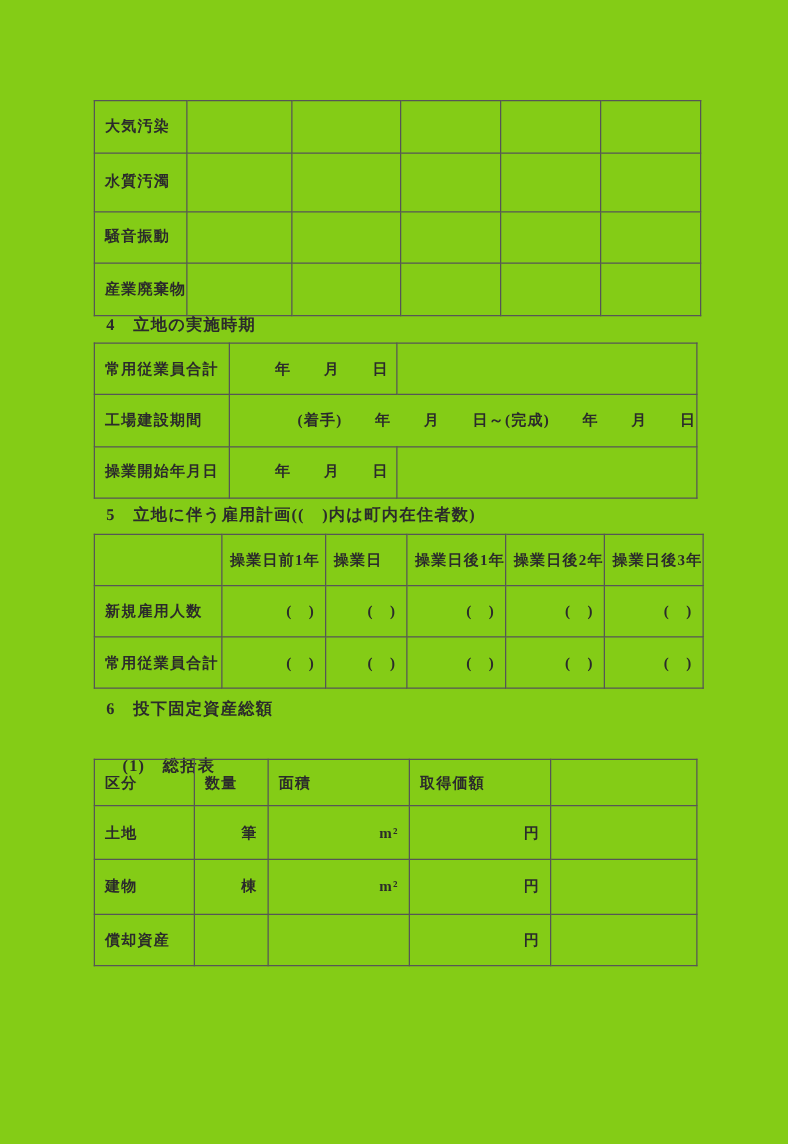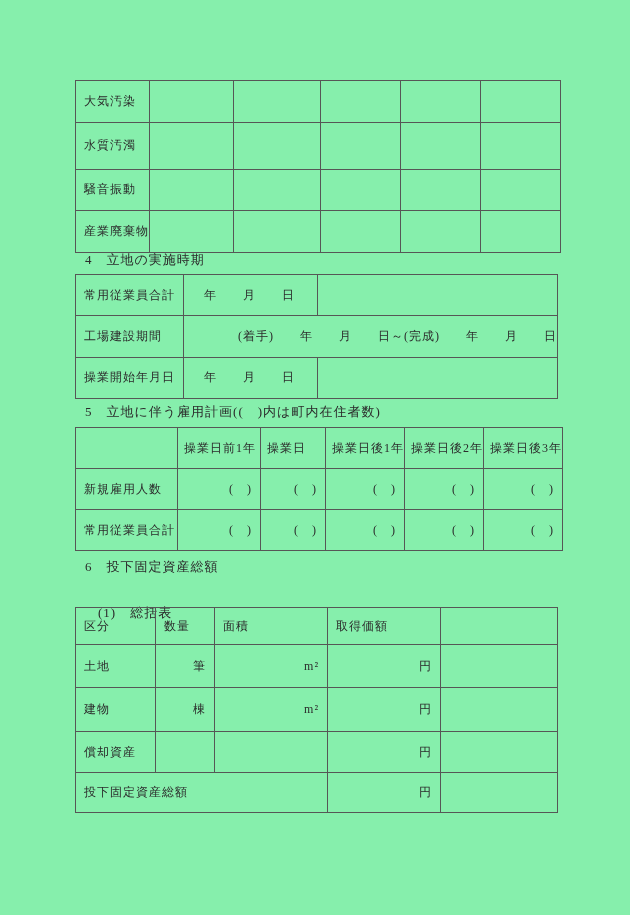--- a/index.html
+++ b/index.html
@@ -1,42 +1,43 @@
 <!DOCTYPE html>
 <html><head>
 <meta charset="utf-8">
 <style>
   html,body{margin:0;padding:0;background:#e8e8e8;}
   .page{
     position:relative;
     width:630px;height:915px;
-    background:#86efac;
+    background:#84cc16;
     font-family:"Liberation Serif","DejaVu Serif",serif;
     color:#2b2b2b;
     overflow:hidden;
+    font-weight:bold;
   }
   table.tbl{
     position:absolute;
     left:75px;
     border-collapse:collapse;
     table-layout:fixed;
   }
   .tbl td{
     border:1px solid #565656;
     font-size:12px;
     letter-spacing:1px;
     vertical-align:middle;
     padding:0;
     overflow:hidden;
     white-space:nowrap;
   }
   td.lbl{padding-left:8px;text-align:left;}
   td.hd{padding-left:6px;text-align:left;}
   td.ru{text-align:right;padding-right:8px;}
-  td.vr{text-align:right;padding-right:22px;}
+  td.vr{text-align:right;padding-right:6px;}
   td.vl{padding-left:10px;text-align:right;}
   .hdg{
     position:absolute;
     font-size:13px;
     letter-spacing:1px;
     line-height:15px;
     white-space:nowrap;
     text-align:right;
   }
 </style>
@@ -188,21 +189,16 @@
       <td class="ru">円</td>
       <td></td>
     </tr>
     <tr style="height:41px">
       <td class="lbl">償却資産</td>
       <td></td>
       <td></td>
       <td class="ru">円</td>
       <td></td>
     </tr>
-    <tr style="height:40px">
-      <td class="lbl" colspan="3">投下固定資産総額</td>
-      <td class="ru">円</td>
-      <td></td>
-    </tr>
   </tbody>
     </table>
 
 </div>
 
 </body></html>

